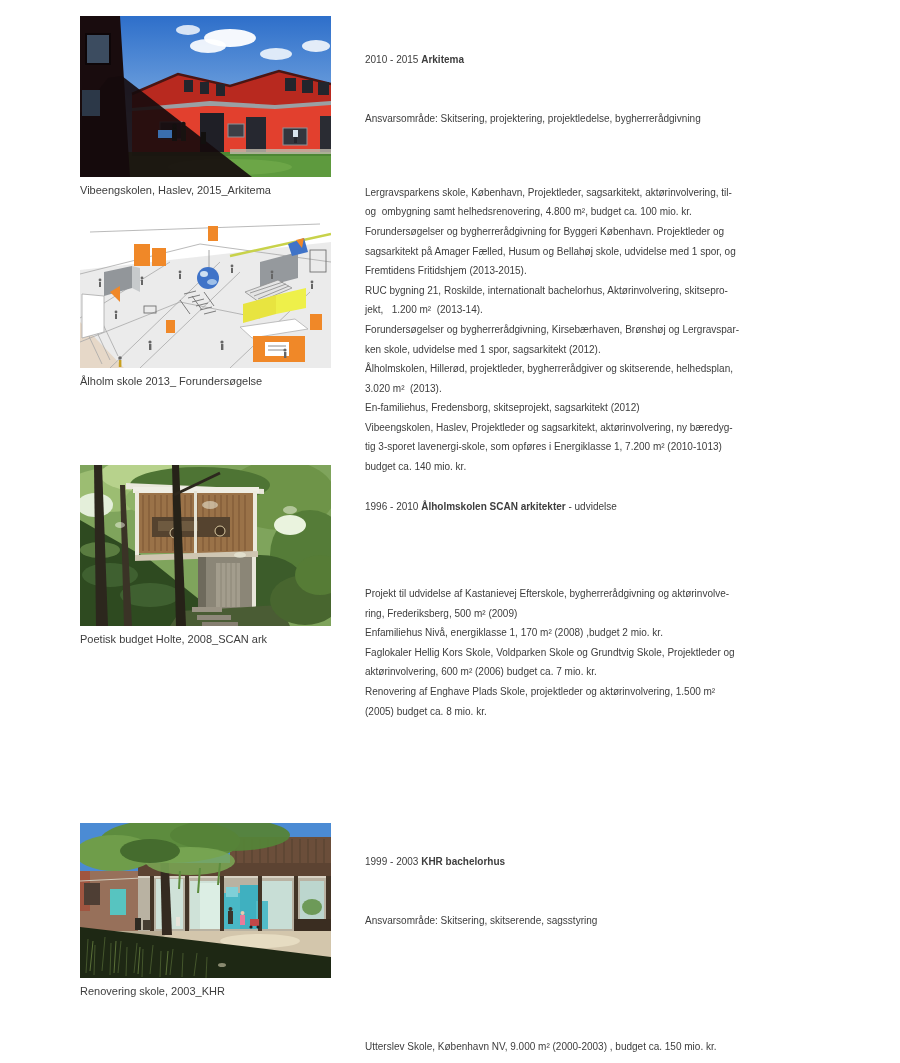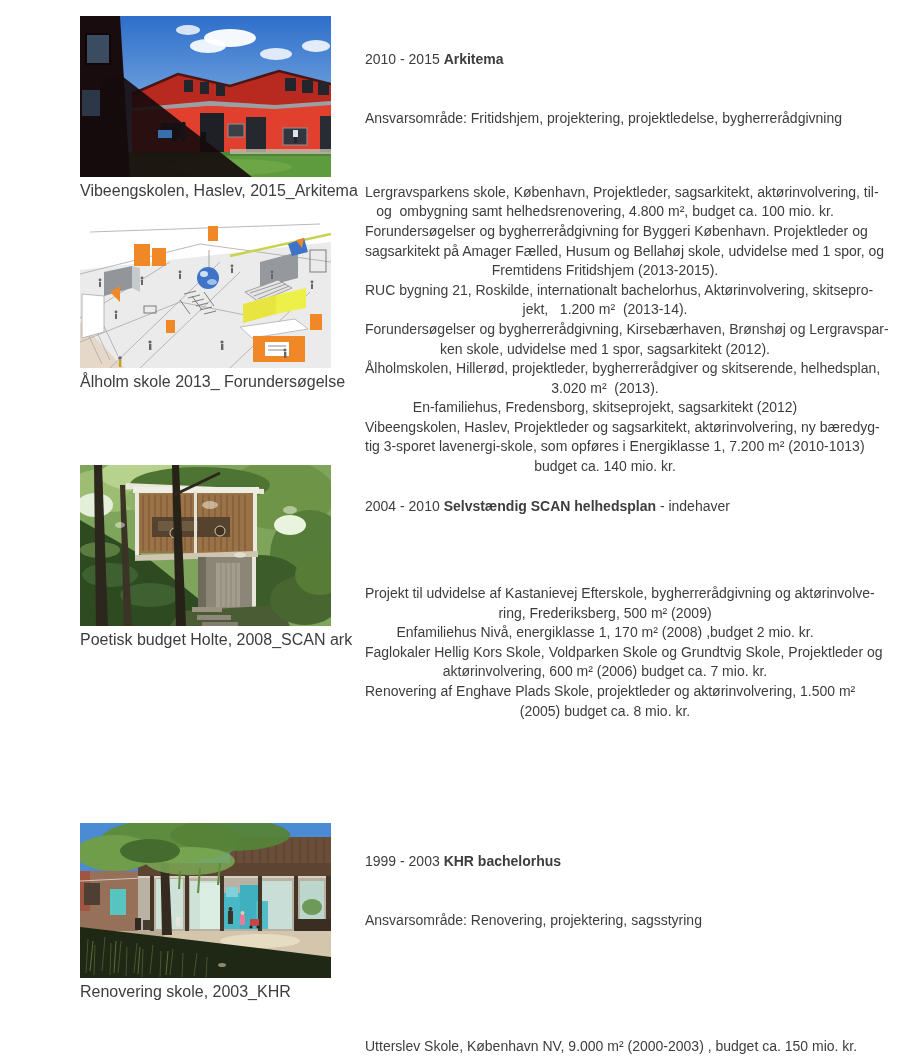--- a/index.html
+++ b/index.html
@@ -3,28 +3,28 @@
 <meta charset="utf-8">
 <style>
   html,body{margin:0;padding:0;background:#ffffff;}
   .page{
     position:relative;width:900px;height:1063px;background:#ffffff;
     font-family:"Liberation Sans", sans-serif;color:#3d3d3d;overflow:hidden;
   }
   .fig{position:absolute;left:80px;width:251px;margin:0;}
   .fig svg{display:block;width:251px;height:auto;}
   .fig figcaption{
-    margin-top:7px;font-size:16px;line-height:13px;color:#3d3d3d;white-space:pre;
+    margin-top:7px;font-size:11px;line-height:13px;color:#3d3d3d;white-space:pre;
   }
   .sec{
     position:absolute;left:365px;width:480px;
-    font-size:14px;line-height:19.6px;white-space:pre;
+    font-size:10px;line-height:19.6px;white-space:pre;
   }
   .sec .hline b{font-weight:bold;}
-  .sec .body{margin-top:15px;text-align:center;}
+  .sec .body{margin-top:15px;}
   .sec .body.gap20{margin-top:28px;}
   .sec .lead b{font-weight:normal;}
 </style>
 </head>
 <body>
 
 <div class="page">
 
   <figure class="fig" style="top:16px">
     <svg viewBox="0 0 251 161" width="251" height="161" aria-hidden="true">
@@ -406,51 +406,51 @@
             <line x1="86" y1="152" x2="88" y2="128"></line>
         </g>
         <ellipse cx="142" cy="142" rx="4" ry="2" fill="#8a8a70"></ellipse>
       </g>
     </svg>
     <figcaption>Renovering skole, 2003_KHR</figcaption>
   </figure>
 
   <section class="sec" style="top:11px">
     <div class="hline"><span>2010 - 2015 </span><b>Arkitema</b><span></span></div>
-    <div class="sub">Ansvarsområde: Fritidshjem, projektering, projektledelse, bygherrerådgivning</div>
+    <div class="sub">Ansvarsområde: Skitsering, projektering, projektledelse, bygherrerådgivning</div>
     <div class="body">Lergravsparkens skole, København, Projektleder, sagsarkitekt, aktørinvolvering, til-
 og  ombygning samt helhedsrenovering, 4.800 m², budget ca. 100 mio. kr.
 Forundersøgelser og bygherrerådgivning for Byggeri København. Projektleder og
 sagsarkitekt på Amager Fælled, Husum og Bellahøj skole, udvidelse med 1 spor, og
 Fremtidens Fritidshjem (2013-2015).
 RUC bygning 21, Roskilde, internationalt bachelorhus, Aktørinvolvering, skitsepro-
 jekt,   1.200 m²  (2013-14).
 Forundersøgelser og bygherrerådgivning, Kirsebærhaven, Brønshøj og Lergravspar-
 ken skole, udvidelse med 1 spor, sagsarkitekt (2012).
 Ålholmskolen, Hillerød, projektleder, bygherrerådgiver og skitserende, helhedsplan,
 3.020 m²  (2013).
 En-familiehus, Fredensborg, skitseprojekt, sagsarkitekt (2012)
 Vibeengskolen, Haslev, Projektleder og sagsarkitekt, aktørinvolvering, ny bæredyg-
 tig 3-sporet lavenergi-skole, som opføres i Energiklasse 1, 7.200 m² (2010-1013)
 budget ca. 140 mio. kr.</div>
   </section>
 
   <section class="sec" style="top:458px">
-    <div class="hline"><span>2004 - 2010 </span><b>Selvstændig SCAN helhedsplan</b><span> - indehaver</span></div>
+    <div class="hline"><span>1996 - 2010 </span><b>Ålholmskolen SCAN arkitekter</b><span> - udvidelse</span></div>
     <div class="body gap20">Projekt til udvidelse af Kastanievej Efterskole, bygherrerådgivning og aktørinvolve-
 ring, Frederiksberg, 500 m² (2009)
 Enfamiliehus Nivå, energiklasse 1, 170 m² (2008) ,budget 2 mio. kr.
 Faglokaler Hellig Kors Skole, Voldparken Skole og Grundtvig Skole, Projektleder og
 aktørinvolvering, 600 m² (2006) budget ca. 7 mio. kr.
 Renovering af Enghave Plads Skole, projektleder og aktørinvolvering, 1.500 m²
 (2005) budget ca. 8 mio. kr.</div>
   </section>
 
   <section class="sec" style="top:813px">
     <div class="hline"><span>1999 - 2003 </span><b>KHR bachelorhus</b><span></span></div>
-    <div class="sub">Ansvarsområde: Renovering, projektering, sagsstyring</div>
+    <div class="sub">Ansvarsområde: Skitsering, skitserende, sagsstyring</div>
     <div class="body gap20">
       <div class="lead"><b>Utterslev Skole</b><span>, København NV, 9.000 m² (2000-2003) , budget ca. 150 mio. kr.</span></div>
       
     </div>
   </section>
 
 </div>
 
 </body></html>

